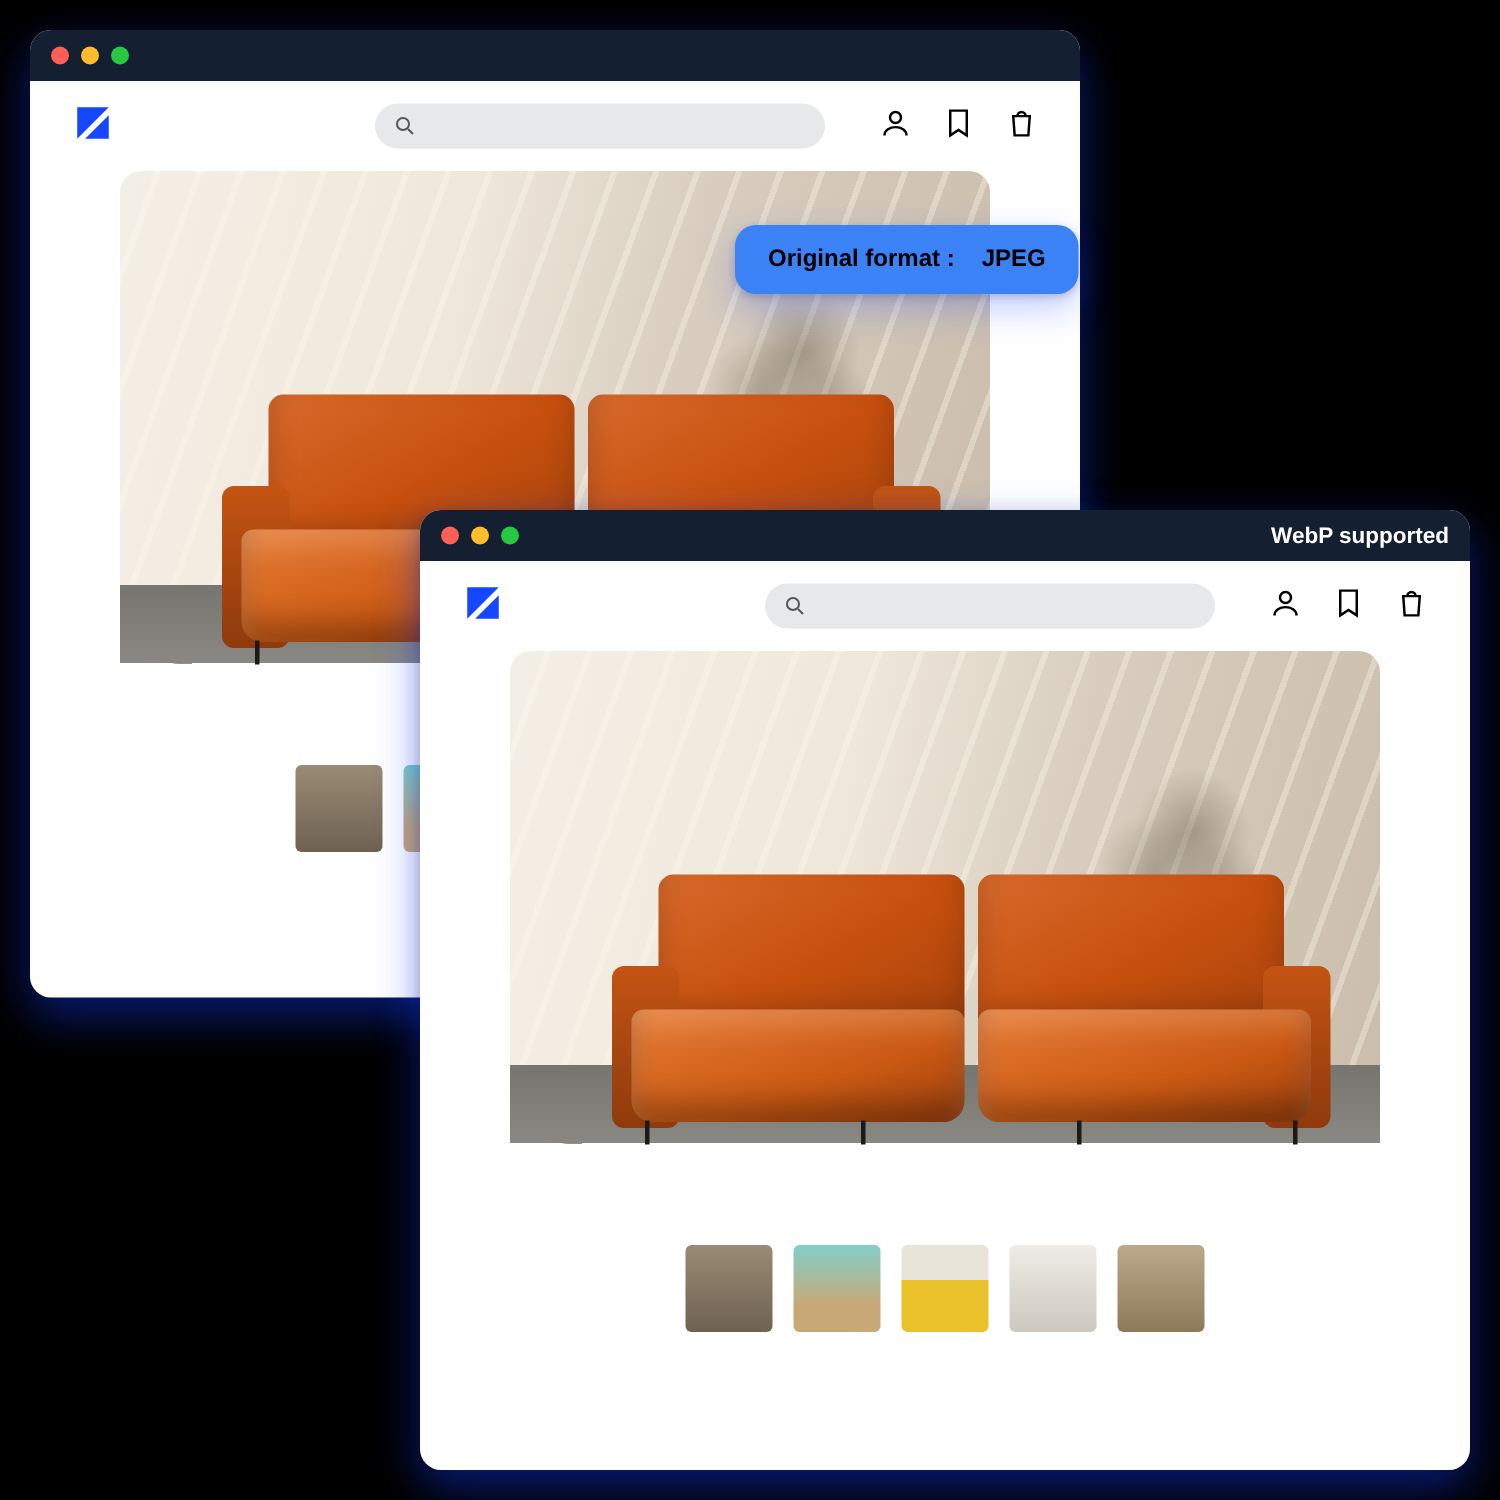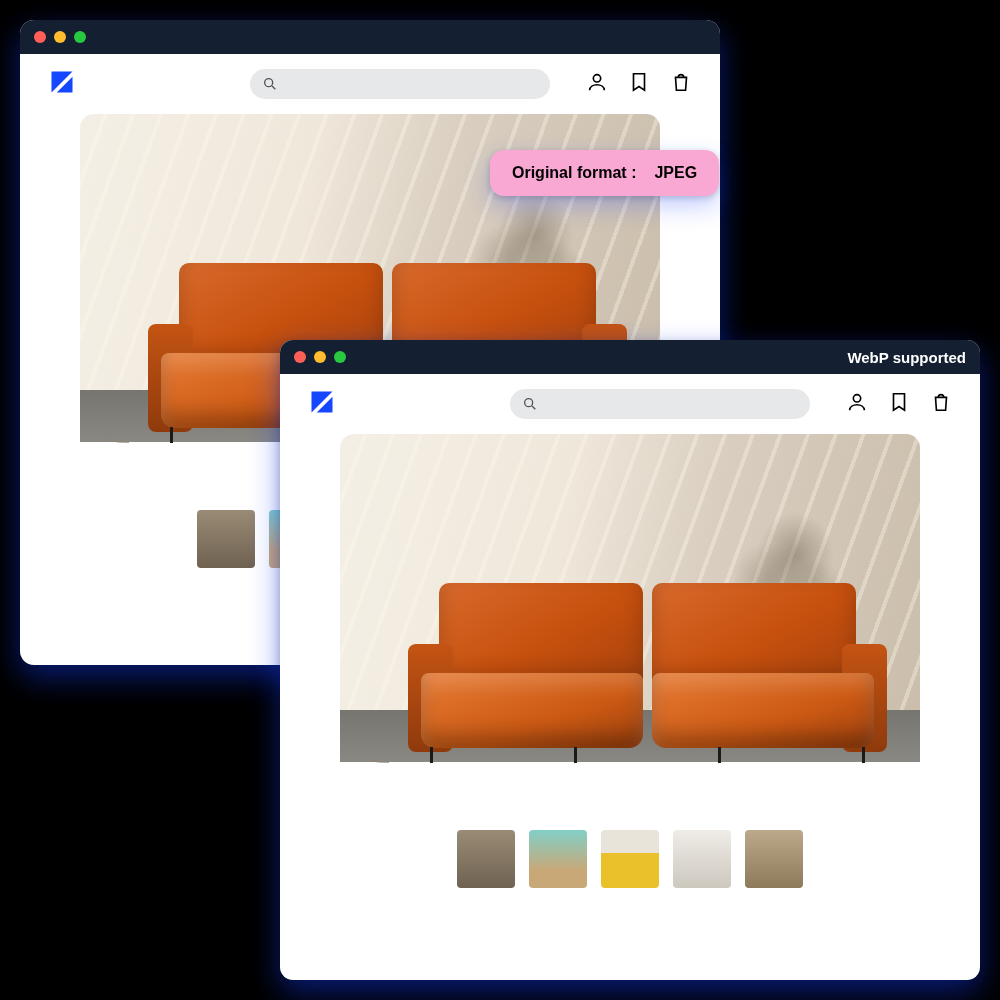--- a/index.html
+++ b/index.html
@@ -141,21 +141,21 @@
   }
   .sofa .legs span{ width:3px; height:100%; background:#1a1a1a; }
 
   
   .thumbs { display:flex; gap:14px; justify-content:center; margin-top:22px; }
   .thumb { width:58px; height:58px; border-radius:4px; }
 
   
   .pill {
     position:absolute;
-    background:#f9a8d4;
+    background:#3b82f6;
     border-radius:14px;
     box-shadow: 0 10px 24px rgba(20,60,255,0.25), 0 2px 6px rgba(0,0,0,0.18);
     padding: 14px 22px;
     font-size:16px;
     font-weight:550;
     color:#000;
     display:flex; align-items:center; gap:18px;
     white-space:nowrap;
   }
   .pill .value{ font-weight:650; }
@@ -233,21 +233,21 @@
         <div class="thumb" style="background:linear-gradient(#bca98b,#8c7a5a)"></div>
       </div>
     </div>
   </div>
 
   <div class="pill" style="left:490px; top:150px;">
     <span>Original format :</span>
     <span class="value">JPEG</span>
   </div>
 
-  <div class="window" style="left:280px; top:340px; width:700px; height:640px;border-radius:13px;">
+  <div class="window" style="left:280px; top:340px; width:700px; height:640px;">
     <div class="titlebar">
       <span class="dot r"></span>
       <span class="dot y"></span>
       <span class="dot g"></span>
       <span class="titlebar-text">WebP supported</span>
     </div>
 
     <div class="header">
       <span class="logo">
         <svg viewBox="0 0 32 32">

